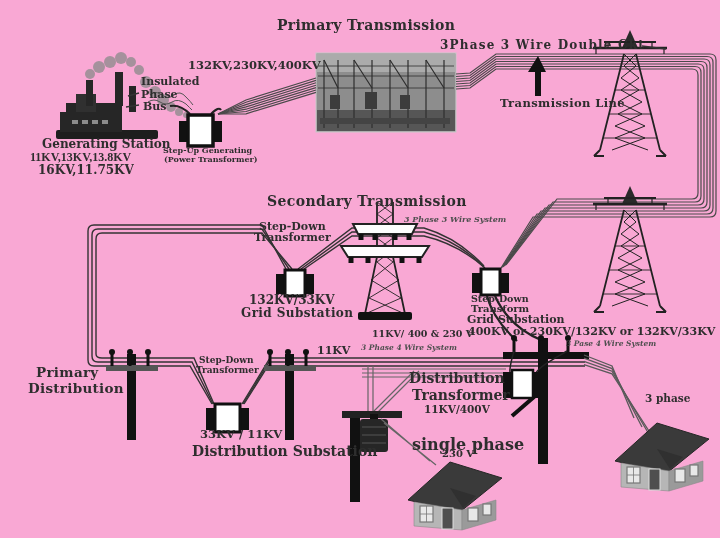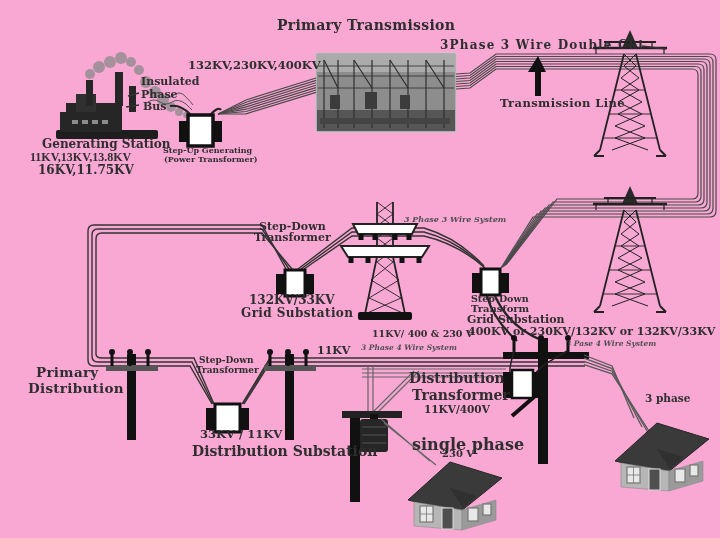--- a/index.html
+++ b/index.html
@@ -273,20 +273,21 @@
 <div class="lbl" style="left:42px;top:138px;font-size:12px;">Generating Station</div>
 <div class="lbl" style="left:30px;top:151px;font-size:12px;font-family:Liberation Serif, serif;">11KV,13KV,13.8KV</div>
 <div class="lbl" style="left:38px;top:164px;font-size:12px;">16KV,11.75KV</div>
 
 <div class="lbl" style="left:163px;top:146px;font-size:8px;">Step-Up Generating</div>
 <div class="lbl" style="left:164px;top:155px;font-size:8px;">(Power Transformer)</div>
 
 <div class="lbl" style="left:440px;top:39px;font-size:12px;letter-spacing:1.2px;">3Phase 3 Wire Double Ckt</div>
 <div class="lbl" style="left:500px;top:98px;font-size:11.5px;letter-spacing:.4px;">Transmission Line</div>
 
+<div class="lbl" style="left:267px;top:194px;font-size:14px;letter-spacing:.4px;">Secondary Transmission</div>
 <div class="lbl it" style="left:404px;top:215px;font-size:8px;">3 Phase 3 Wire System</div>
 
 <div class="lbl" style="left:259px;top:221px;font-size:11px;">Step-Down</div>
 <div class="lbl" style="left:254px;top:232px;font-size:11px;">Transformer</div>
 
 <div class="lbl" style="left:249px;top:294px;font-size:12px;">132KV/33KV</div>
 <div class="lbl" style="left:241px;top:307px;font-size:12px;letter-spacing:.4px;">Grid Substation</div>
 
 <div class="lbl" style="left:471px;top:294px;font-size:9.5px;">Step-Down</div>
 <div class="lbl" style="left:471px;top:304px;font-size:10px;">Transform</div>

